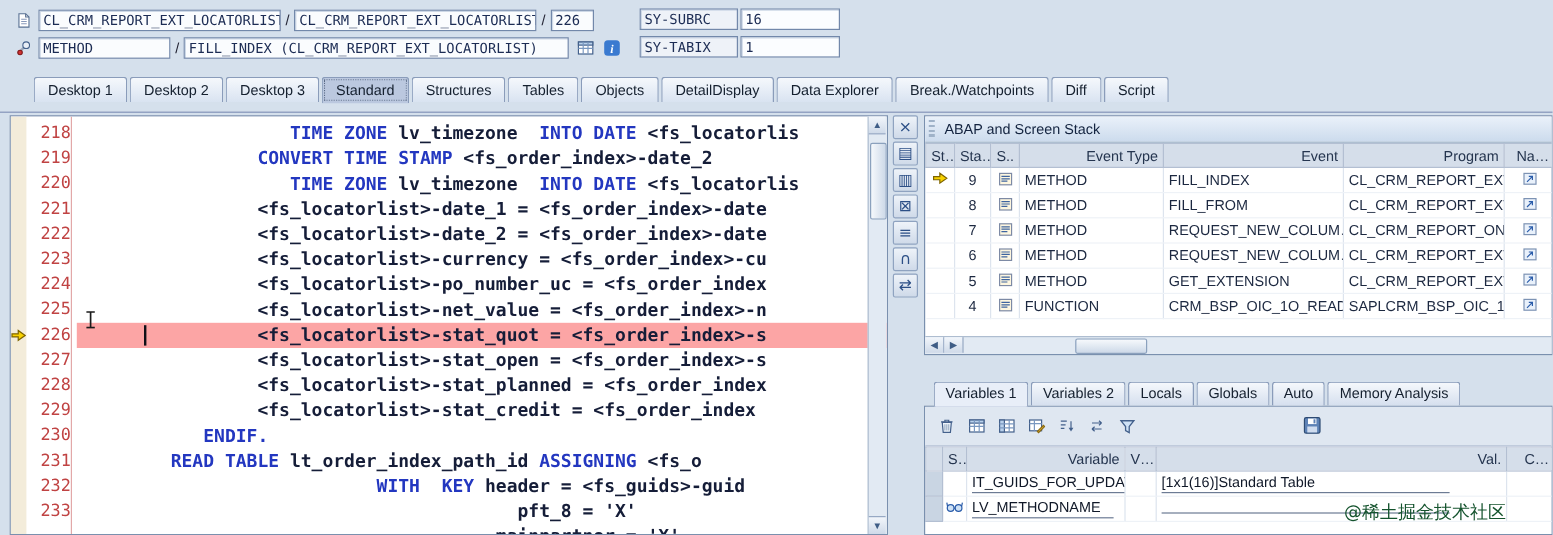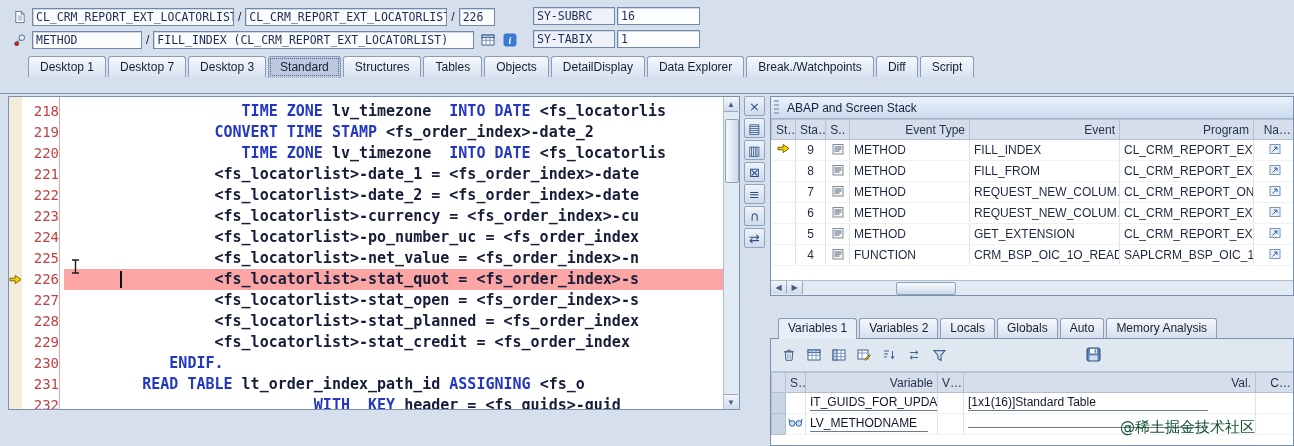--- a/index.html
+++ b/index.html
@@ -12,28 +12,28 @@
   .hicon{width:18px;height:16px;display:inline-flex;align-items:center;justify-content:center;margin-right:4px;}
   .fld{height:18px;box-sizing:border-box;border:1px solid #7288aa;background:#fafcfe;color:#1c2c54;
        font-family:"DejaVu Sans Mono",monospace;font-size:11.5px;line-height:16px;padding:0 3px;
        white-space:nowrap;overflow:hidden;box-shadow:inset 1px 1px 0 #cdd8e6;}
   .slash{margin:0 4px;color:#223;font-size:12px;}
   .sys{position:absolute;background:#eef2f8;}
   .sys.v{background:#fbfdff;}
 
   
   .tabbar{position:absolute;top:56px;left:0;width:100%;height:38px;padding-left:28px;box-sizing:border-box;
-          display:flex;align-items:flex-start;border-bottom:1px solid #8494b8;}
+          display:flex;align-items:center;border-bottom:1px solid #8494b8;}
   .tab{height:20px;line-height:20px;padding:0 11px;font-size:12px;color:#15202f;
        background:linear-gradient(#f5f8fc,#d9e3f1);border:1px solid #8a9cba;border-bottom:none;
        border-radius:3px 3px 0 0;margin-right:2px;white-space:nowrap;cursor:default;}
   .tab.active{background:#bbc8df;height:21px;outline:1px dotted #5a6a85;outline-offset:-3px;}
 
   
-  .code-panel{position:absolute;left:8px;top:96px;width:732px;height:314px;background:#fff;
+  .code-panel{position:absolute;left:8px;top:96px;width:732px;height:350px;background:#fff;
               border:1px solid #7a90ae;overflow:hidden;box-sizing:border-box;}
   .code-panel::before{content:'';position:absolute;left:0;top:0;bottom:0;width:13px;background:#f3ecda;z-index:0;}
   .code-panel::after{content:'';position:absolute;left:50px;top:0;bottom:0;width:1px;background:#e2a8a8;z-index:0;}
   #codeLines{position:absolute;left:0;top:4px;right:0;z-index:1;}
   .cline{display:flex;height:21px;position:relative;z-index:1;white-space:pre;
          font-family:"DejaVu Sans Mono",monospace;font-size:15px;line-height:21px;}
   .gut{width:13px;flex:none;display:flex;align-items:center;justify-content:center;}
   .lnum{width:37px;flex:none;text-align:right;padding-right:5px;color:#c04343;font-size:14px;}
   .ctext{flex:1;color:#151d38;font-weight:bold;padding-left:6px;overflow:hidden;}
   .kw{color:#2337c0;}
@@ -141,21 +141,21 @@
         </span>
     </div>
     <span class="fld sys" style="left:533px;top:7px;width:82px">SY-SUBRC</span>
     <span class="fld sys v" style="left:617px;top:7px;width:83px">16</span>
     <span class="fld sys" style="left:533px;top:30px;width:82px">SY-TABIX</span>
     <span class="fld sys v" style="left:617px;top:30px;width:83px">1</span>
   </div>
 
   <div class="tabbar" id="desktopTabs">
       <div class="tab">Desktop 1</div>
-      <div class="tab">Desktop 7</div>
+      <div class="tab">Desktop 2</div>
       <div class="tab">Desktop 3</div>
       <div class="tab active">Standard</div>
       <div class="tab">Structures</div>
       <div class="tab">Tables</div>
       <div class="tab">Objects</div>
       <div class="tab">DetailDisplay</div>
       <div class="tab">Data Explorer</div>
       <div class="tab">Break./Watchpoints</div>
       <div class="tab">Diff</div>
       <div class="tab">Script</div>

